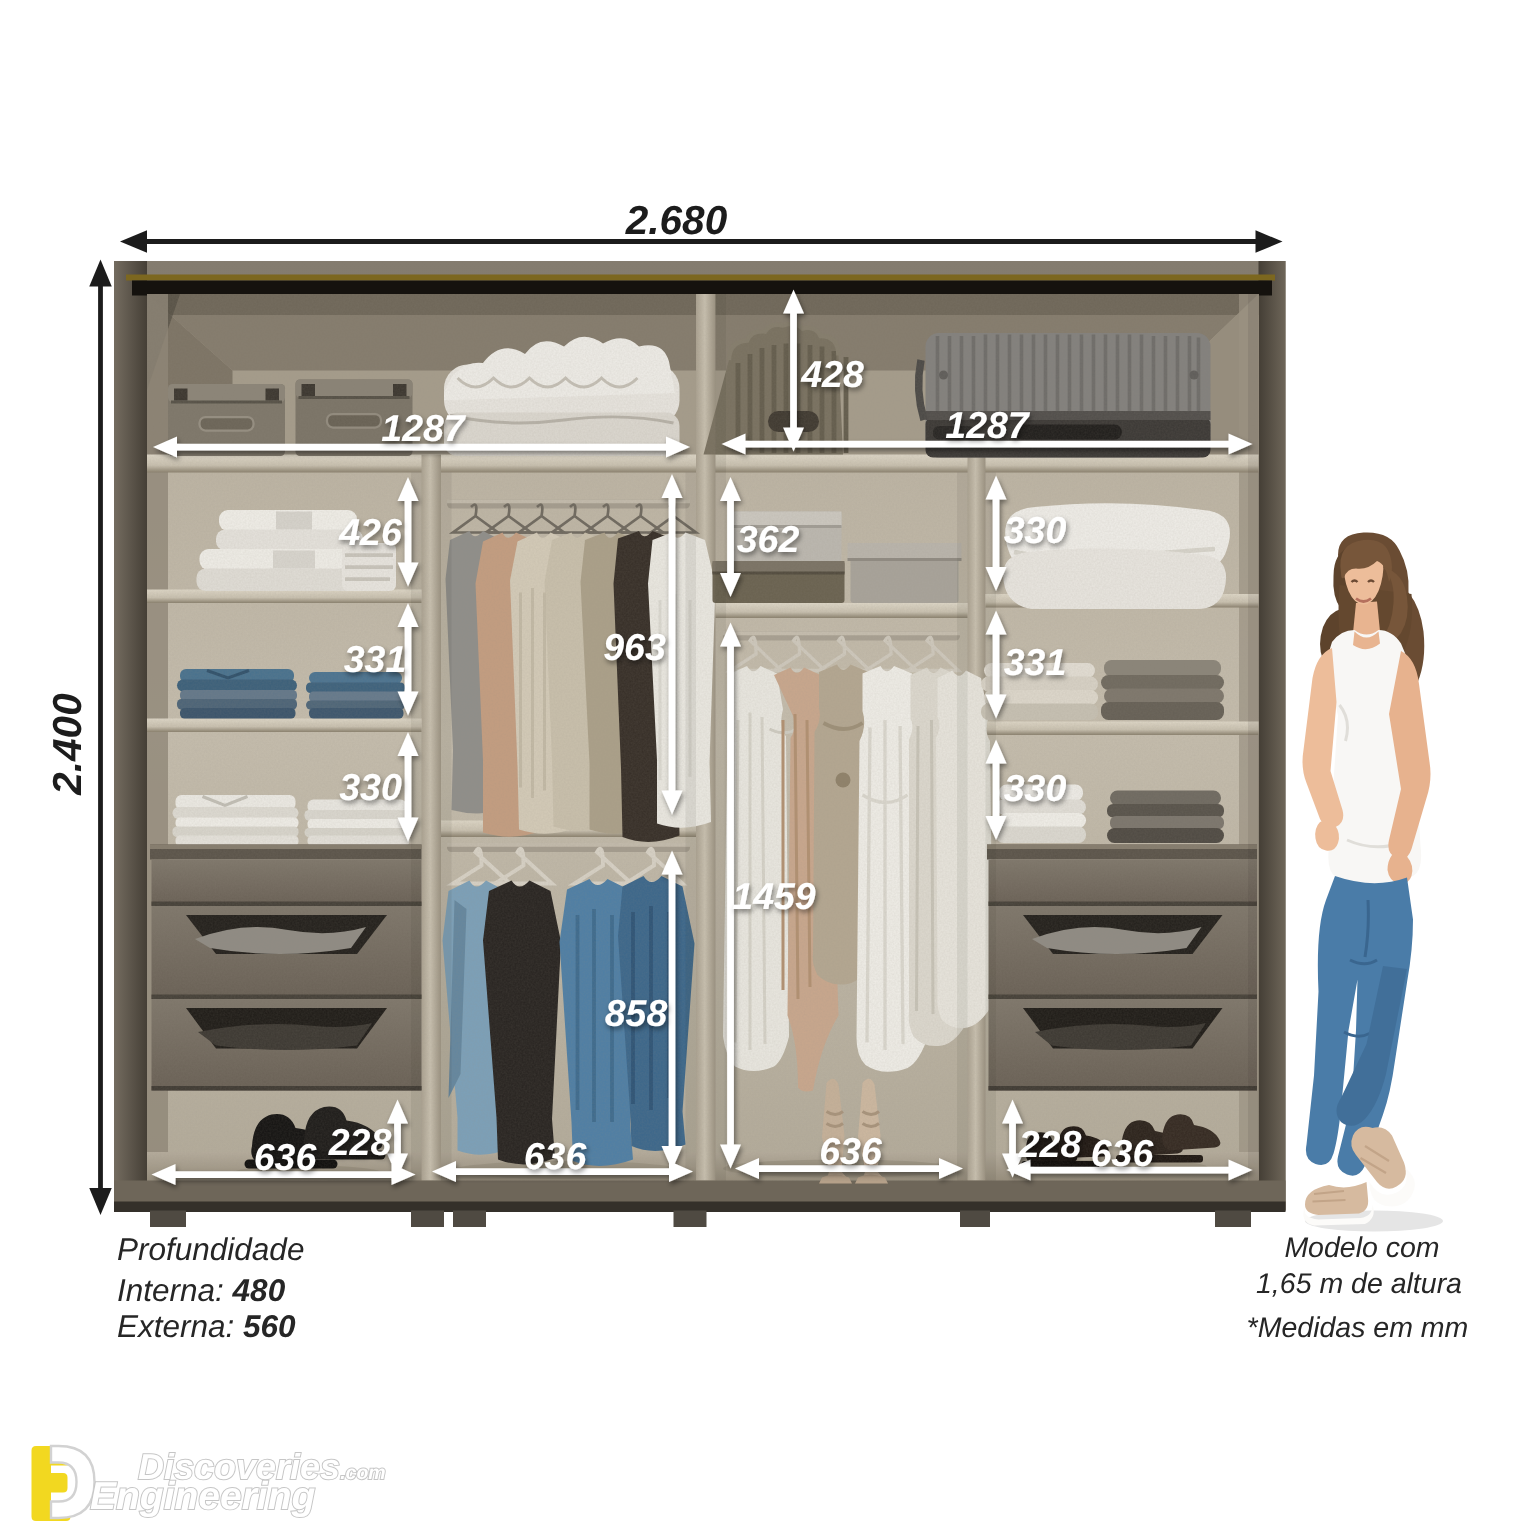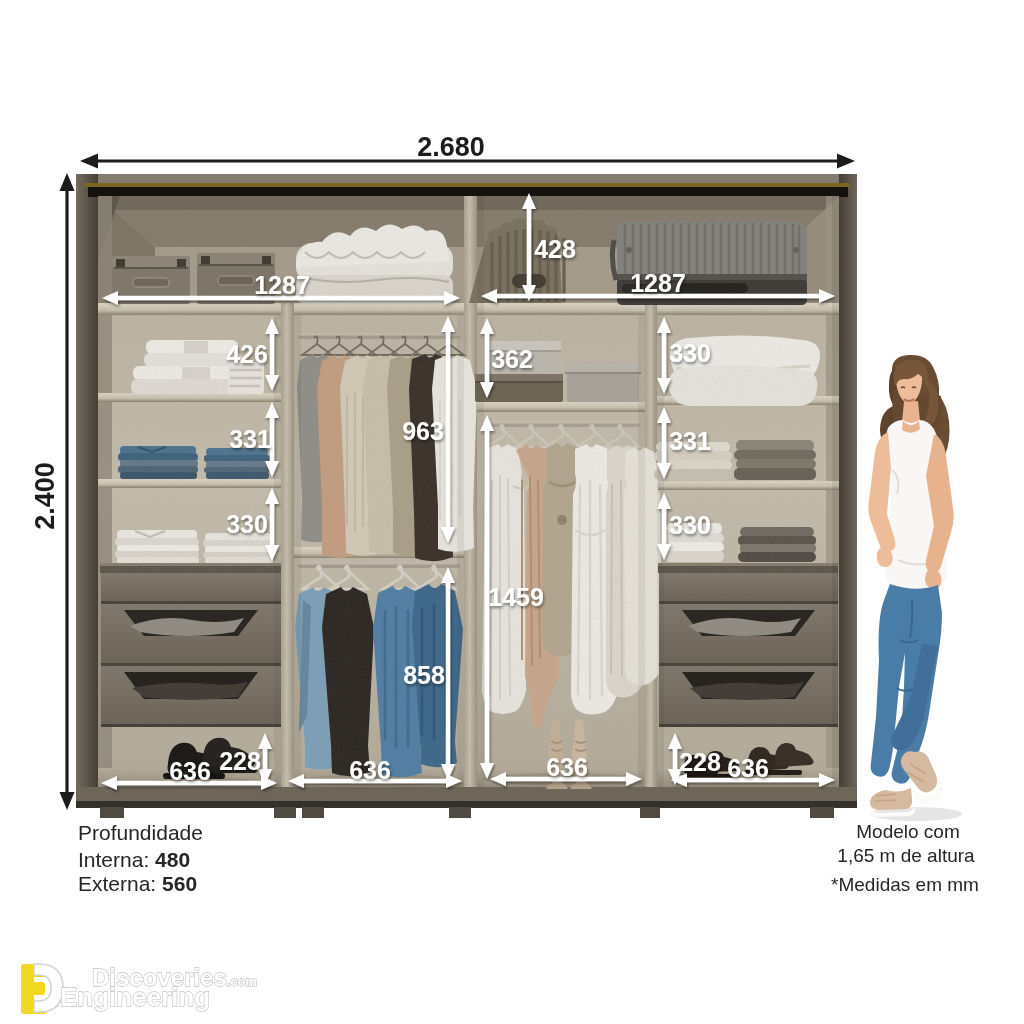--- a/index.html
+++ b/index.html
@@ -1,16 +1,16 @@
 <!DOCTYPE html>
 <html><head>
 <meta charset="utf-8">
 <style>
 html,body{margin:0;padding:0;background:#ffffff;}
-#stage{width:1024px;height:1024px;position:relative;font-family:"Liberation Sans",sans-serif;}
+#stage{width:1024px;height:1024px;position:relative;font-family:"Liberation Sans",sans-serif;font-style:italic;}
 svg{display:block;}
 </style>
 </head>
 <body>
 <div id="stage">
 <svg width="1024" height="1024" viewBox="0 0 1024 1024">
 <defs>
 <linearGradient id="frameTop" x1="0" y1="0" x2="0" y2="1">
 <stop offset="0" stop-color="#847c6f"></stop>
           <stop offset="1" stop-color="#6e665a"></stop>

